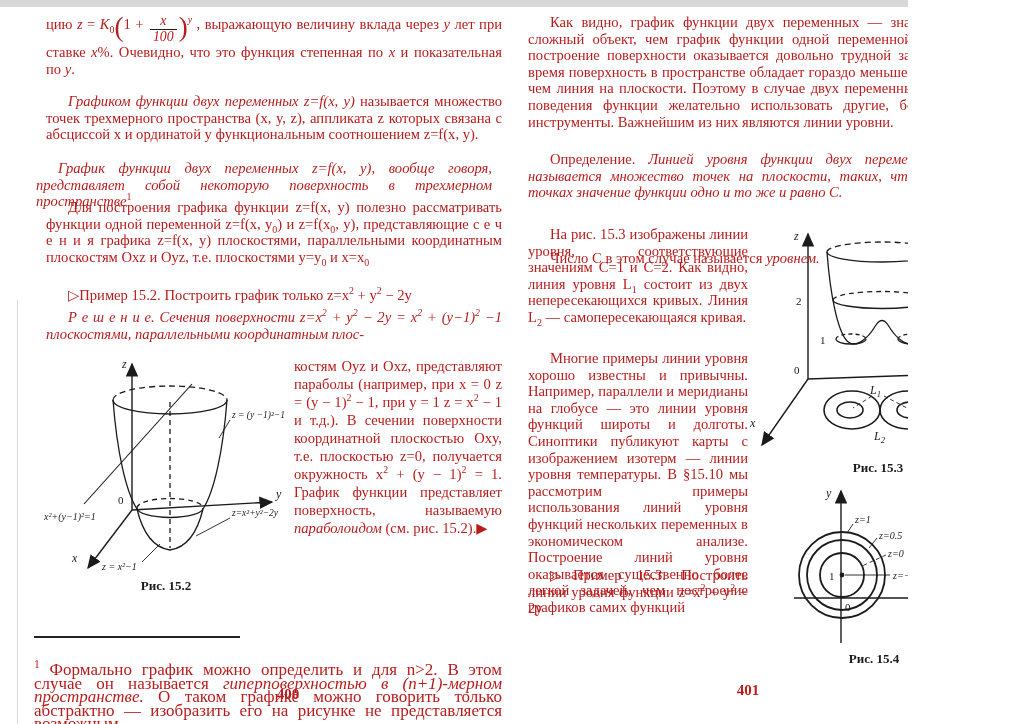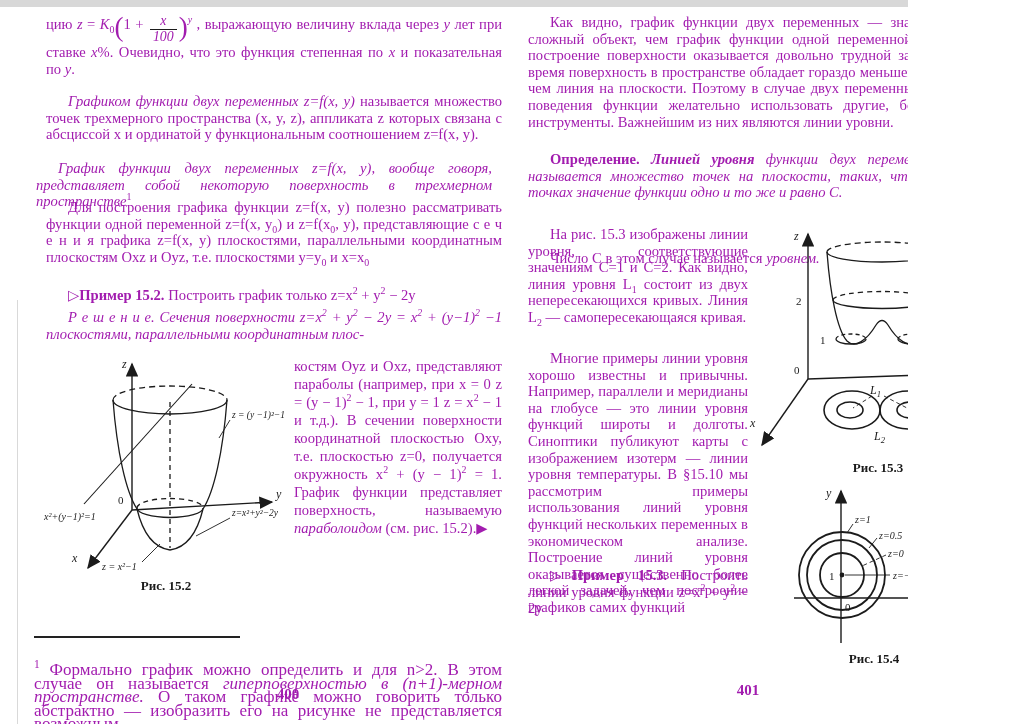--- a/index.html
+++ b/index.html
@@ -1,23 +1,23 @@
 <!DOCTYPE html>
 <html><head>
 <meta charset="utf-8">
 <style>
   html,body{margin:0;padding:0;background:#ffffff;}
   #page{position:relative;width:908px;height:724px;background:#ffffff;overflow:hidden;
-        font-family:"Liberation Serif",serif;color:#a21caf;}
+        font-family:"Liberation Serif",serif;color:#b91c1c;}
   .scan-top{position:absolute;left:0;top:0;width:1024px;height:7px;background:#d8d8d8;}
   .scan-left{position:absolute;left:17px;top:300px;width:1px;height:424px;background:#d9d9d9;}
   .blk{position:absolute;text-align:justify;font-size:14.6px;line-height:16.6px;}
   .ind{text-indent:22px;}
   .it{font-style:italic;}
-  .bf{font-weight:bold;margin-top:32px;}
+  .bf{font-weight:normal;margin-top:32px;}
   sup,sub{line-height:0;font-size:0.68em;}
   .big{font-size:1.85em;line-height:0;vertical-align:-0.28em;}
   .frac{display:inline-block;text-align:center;vertical-align:-0.85em;font-style:italic;margin:0 2px;font-size:0.95em;}
   .fnum{display:block;border-bottom:1px solid #1b1b1b;padding:0 3px;line-height:1.05;}
   .fden{display:block;line-height:1.05;padding:0 3px;}
   .colnarrow{line-height:18px;}
   .footnote{font-size:17px;line-height:13.6px;text-align:justify;margin-top:21px;}
   .pagenum{font-weight:bold;font-size:15px;text-align:center;}
   .rule{position:absolute;background:#222;height:1.5px;}
   svg{overflow:visible;}

